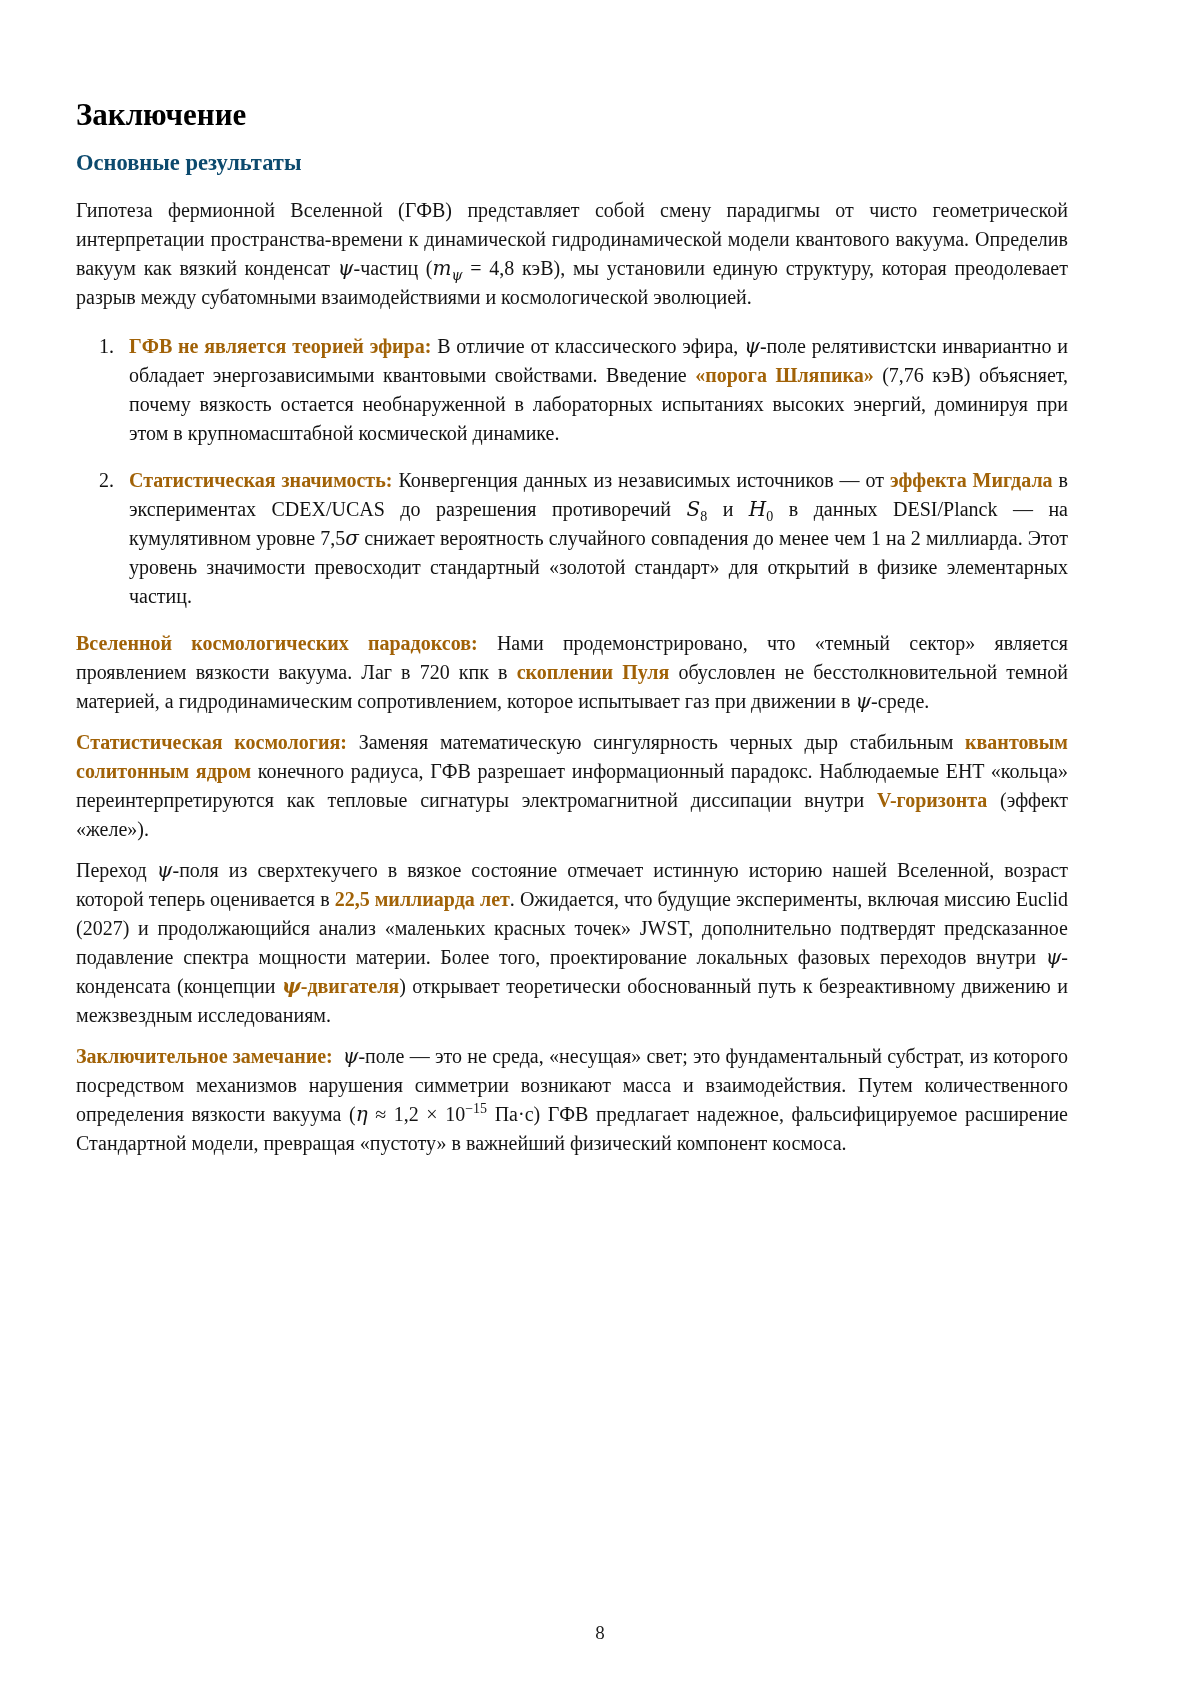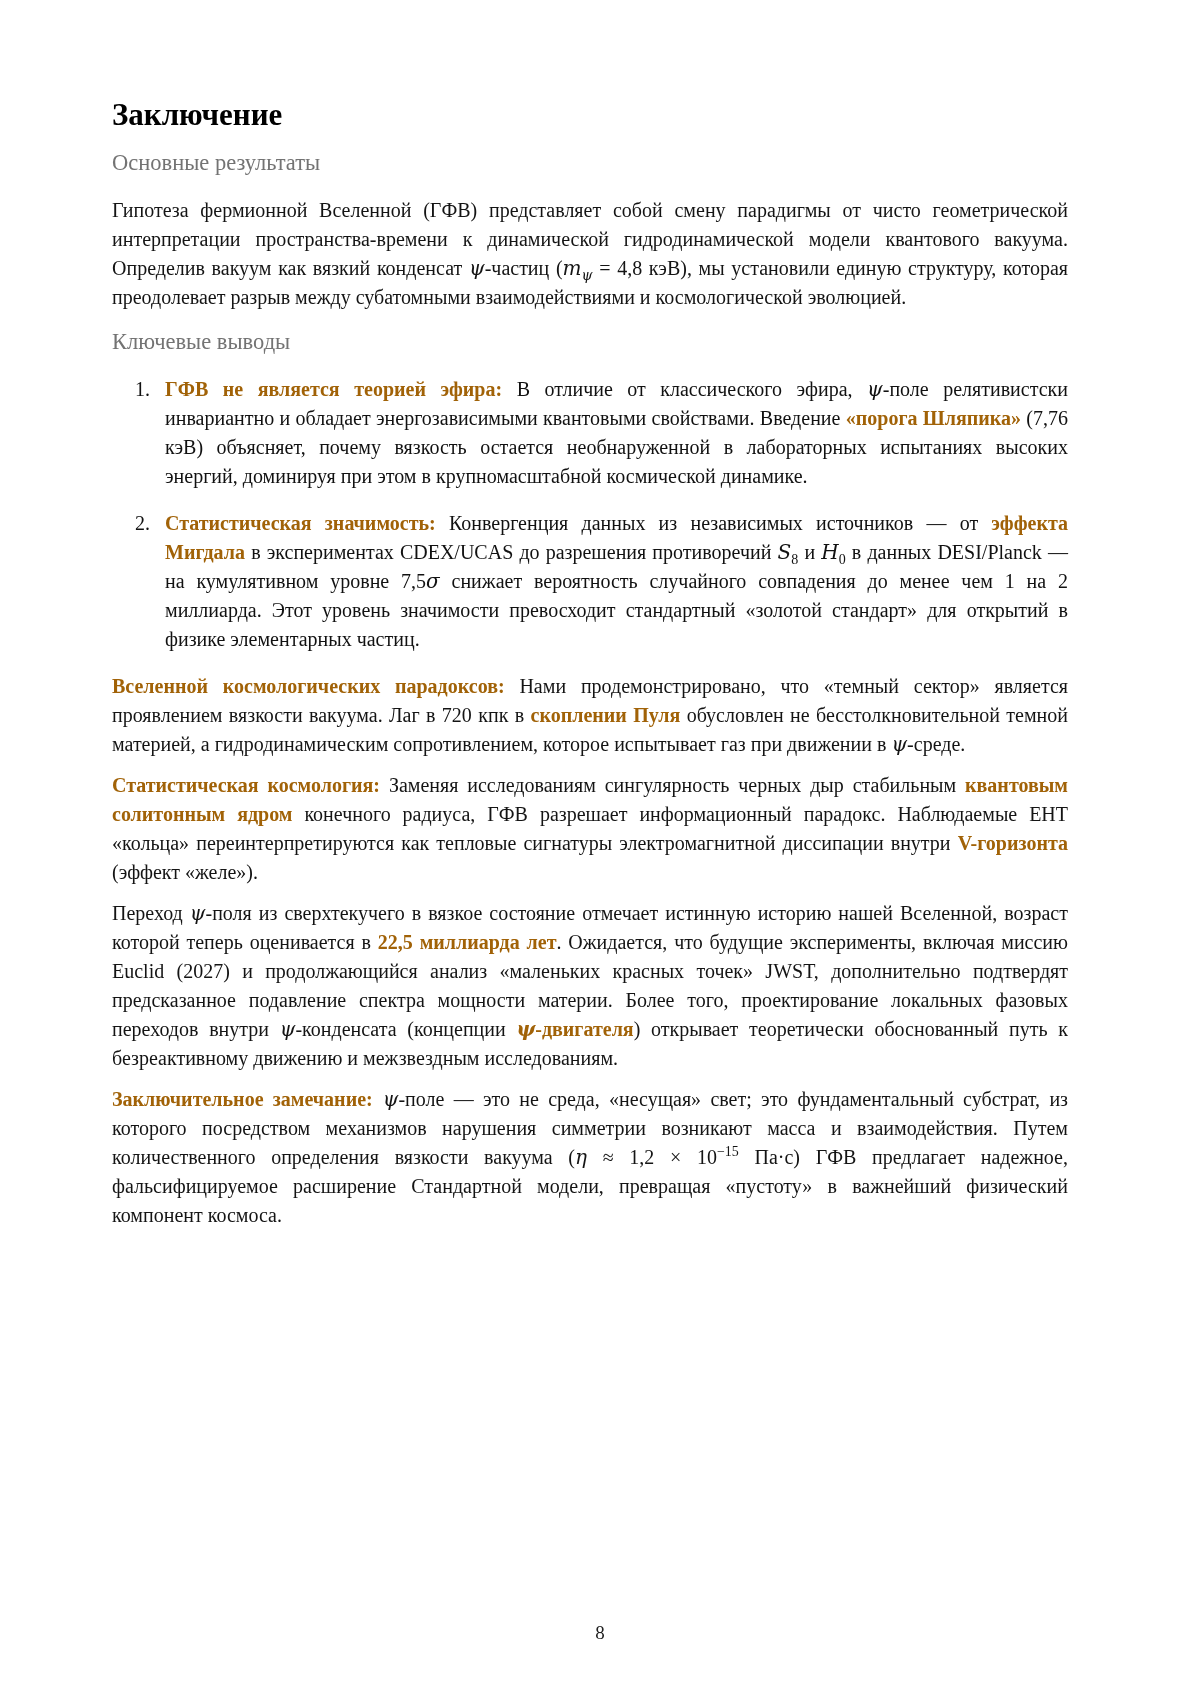--- a/index.html
+++ b/index.html
@@ -6,27 +6,27 @@
   .page{
     position:relative;
     width:1200px;height:1697px;
     margin:0 auto;
     background:#ffffff;
     color:#111111;
     font-family:"Liberation Serif","DejaVu Serif",serif;
     font-size:20px;
     line-height:29px;
     box-sizing:border-box;
-    padding:96px 132px 0 112px;
+    padding:96px 132px 0 76px;
   }
   h1.doc-title{
     font-size:31px;line-height:37px;font-weight:700;margin:0 0 6px 0;color:#000;
   }
   h2.sec{
-    font-size:22.5px;line-height:27px;font-weight:400;margin:16px 0 20px 0;color:#737373;
+    font-size:22.5px;line-height:27px;font-weight:700;margin:16px 0 20px 0;color:#0c4a6e;
   }
   p.para{
     margin:12px 0 9px 0;
     text-align:justify;
     color:#141414;
   }
   .list{margin:20px 0 10px 0;}
   .li{
     position:relative;
     padding-left:53px;
@@ -52,31 +52,30 @@
 <body>
 
 <div class="page">
 
   <h1 class="doc-title">Заключение</h1>
 
   <h2 class="sec">Основные результаты</h2>
 
   <p class="para"><span>Гипотеза фермионной Вселенной (ГФВ) представляет собой смену парадигмы от чисто геометрической интерпретации пространства-времени к динамической гидродинамической модели квантового вакуума. Определив вакуум как вязкий конденсат </span><i class="m">ψ</i><span>-частиц (</span><i class="m">m</i><sub><i class="m">ψ</i></sub><span> = 4,8 кэВ), мы установили единую структуру, которая преодолевает разрыв между субатомными взаимодействиями и космологической эволюцией.</span></p>
 
-  <h2 class="sec">Ключевые выводы</h2>
 
   <div class="list">
     <div class="li"><span class="num">1.</span><b>ГФВ не является теорией эфира:</b><span> В отличие от классического эфира, </span><i class="m">ψ</i><span>-поле релятивистски инвариантно и обладает энергозависимыми квантовыми свойствами. Введение </span><b>«порога Шляпика»</b><span> (7,76 кэВ) объясняет, почему вязкость остается необнаруженной в лабораторных испытаниях высоких энергий, доминируя при этом в крупномасштабной космической динамике.</span></div>
 
     <div class="li"><span class="num">2.</span><b>Статистическая значимость:</b><span> Конвергенция данных из независимых источников — от </span><b>эффекта Мигдала</b><span> в экспериментах CDEX/UCAS до разрешения противоречий </span><i class="m">S</i><sub>8</sub><span> и </span><i class="m">H</i><sub>0</sub><span> в данных DESI/Planck — на кумулятивном уровне 7,5</span><i class="m">σ</i><span> снижает вероятность случайного совпадения до менее чем 1 на 2 миллиарда. Этот уровень значимости превосходит стандартный «золотой стандарт» для открытий в физике элементарных частиц.</span></div>
   </div>
 
   <p class="para gap-md"><b>Вселенной космологических парадоксов:</b><span> Нами продемонстрировано, что «темный сектор» является проявлением вязкости вакуума. Лаг в 720 кпк в </span><b>скоплении Пуля</b><span> обусловлен не бесстолкновительной темной материей, а гидродинамическим сопротивлением, которое испытывает газ при движении в </span><i class="m">ψ</i><span>-среде.</span></p>
 
-  <p class="para"><b>Статистическая космология:</b><span> Заменяя исследованиям сингулярность черных дыр стабильным </span><b>квантовым солитонным ядром</b><span> конечного радиуса, ГФВ разрешает информационный парадокс. Наблюдаемые EHT «кольца» переинтерпретируются как тепловые сигнатуры электромагнитной диссипации внутри </span><b>V-горизонта</b><span> (эффект «желе»).</span></p>
+  <p class="para"><b>Статистическая космология:</b><span> Заменяя математическую сингулярность черных дыр стабильным </span><b>квантовым солитонным ядром</b><span> конечного радиуса, ГФВ разрешает информационный парадокс. Наблюдаемые EHT «кольца» переинтерпретируются как тепловые сигнатуры электромагнитной диссипации внутри </span><b>V-горизонта</b><span> (эффект «желе»).</span></p>
 
 
   <p class="para"><span>Переход </span><i class="m">ψ</i><span>-поля из сверхтекучего в вязкое состояние отмечает истинную историю нашей Вселенной, возраст которой теперь оценивается в </span><b>22,5 миллиарда лет</b><span>. Ожидается, что будущие эксперименты, включая миссию Euclid (2027) и продолжающийся анализ «маленьких красных точек» JWST, дополнительно подтвердят предсказанное подавление спектра мощности материи. Более того, проектирование локальных фазовых переходов внутри </span><i class="m">ψ</i><span>-конденсата (концепции </span><b><i class="m">ψ</i></b><b>-двигателя</b><span>) открывает теоретически обоснованный путь к безреактивному движению и межзвездным исследованиям.</span></p>
 
   <p class="para gap-lg"><b>Заключительное замечание:</b><span> </span><i class="m">ψ</i><span>-поле — это не среда, «несущая» свет; это фундаментальный субстрат, из которого посредством механизмов нарушения симметрии возникают масса и взаимодействия. Путем количественного определения вязкости вакуума (</span><i class="m">η</i><span> ≈ 1,2 × 10</span><sup>−15</sup><span> Па·с) ГФВ предлагает надежное, фальсифицируемое расширение Стандартной модели, превращая «пустоту» в важнейший физический компонент космоса.</span></p>
 
   <div class="footer">8</div>
 
 </div>
 

